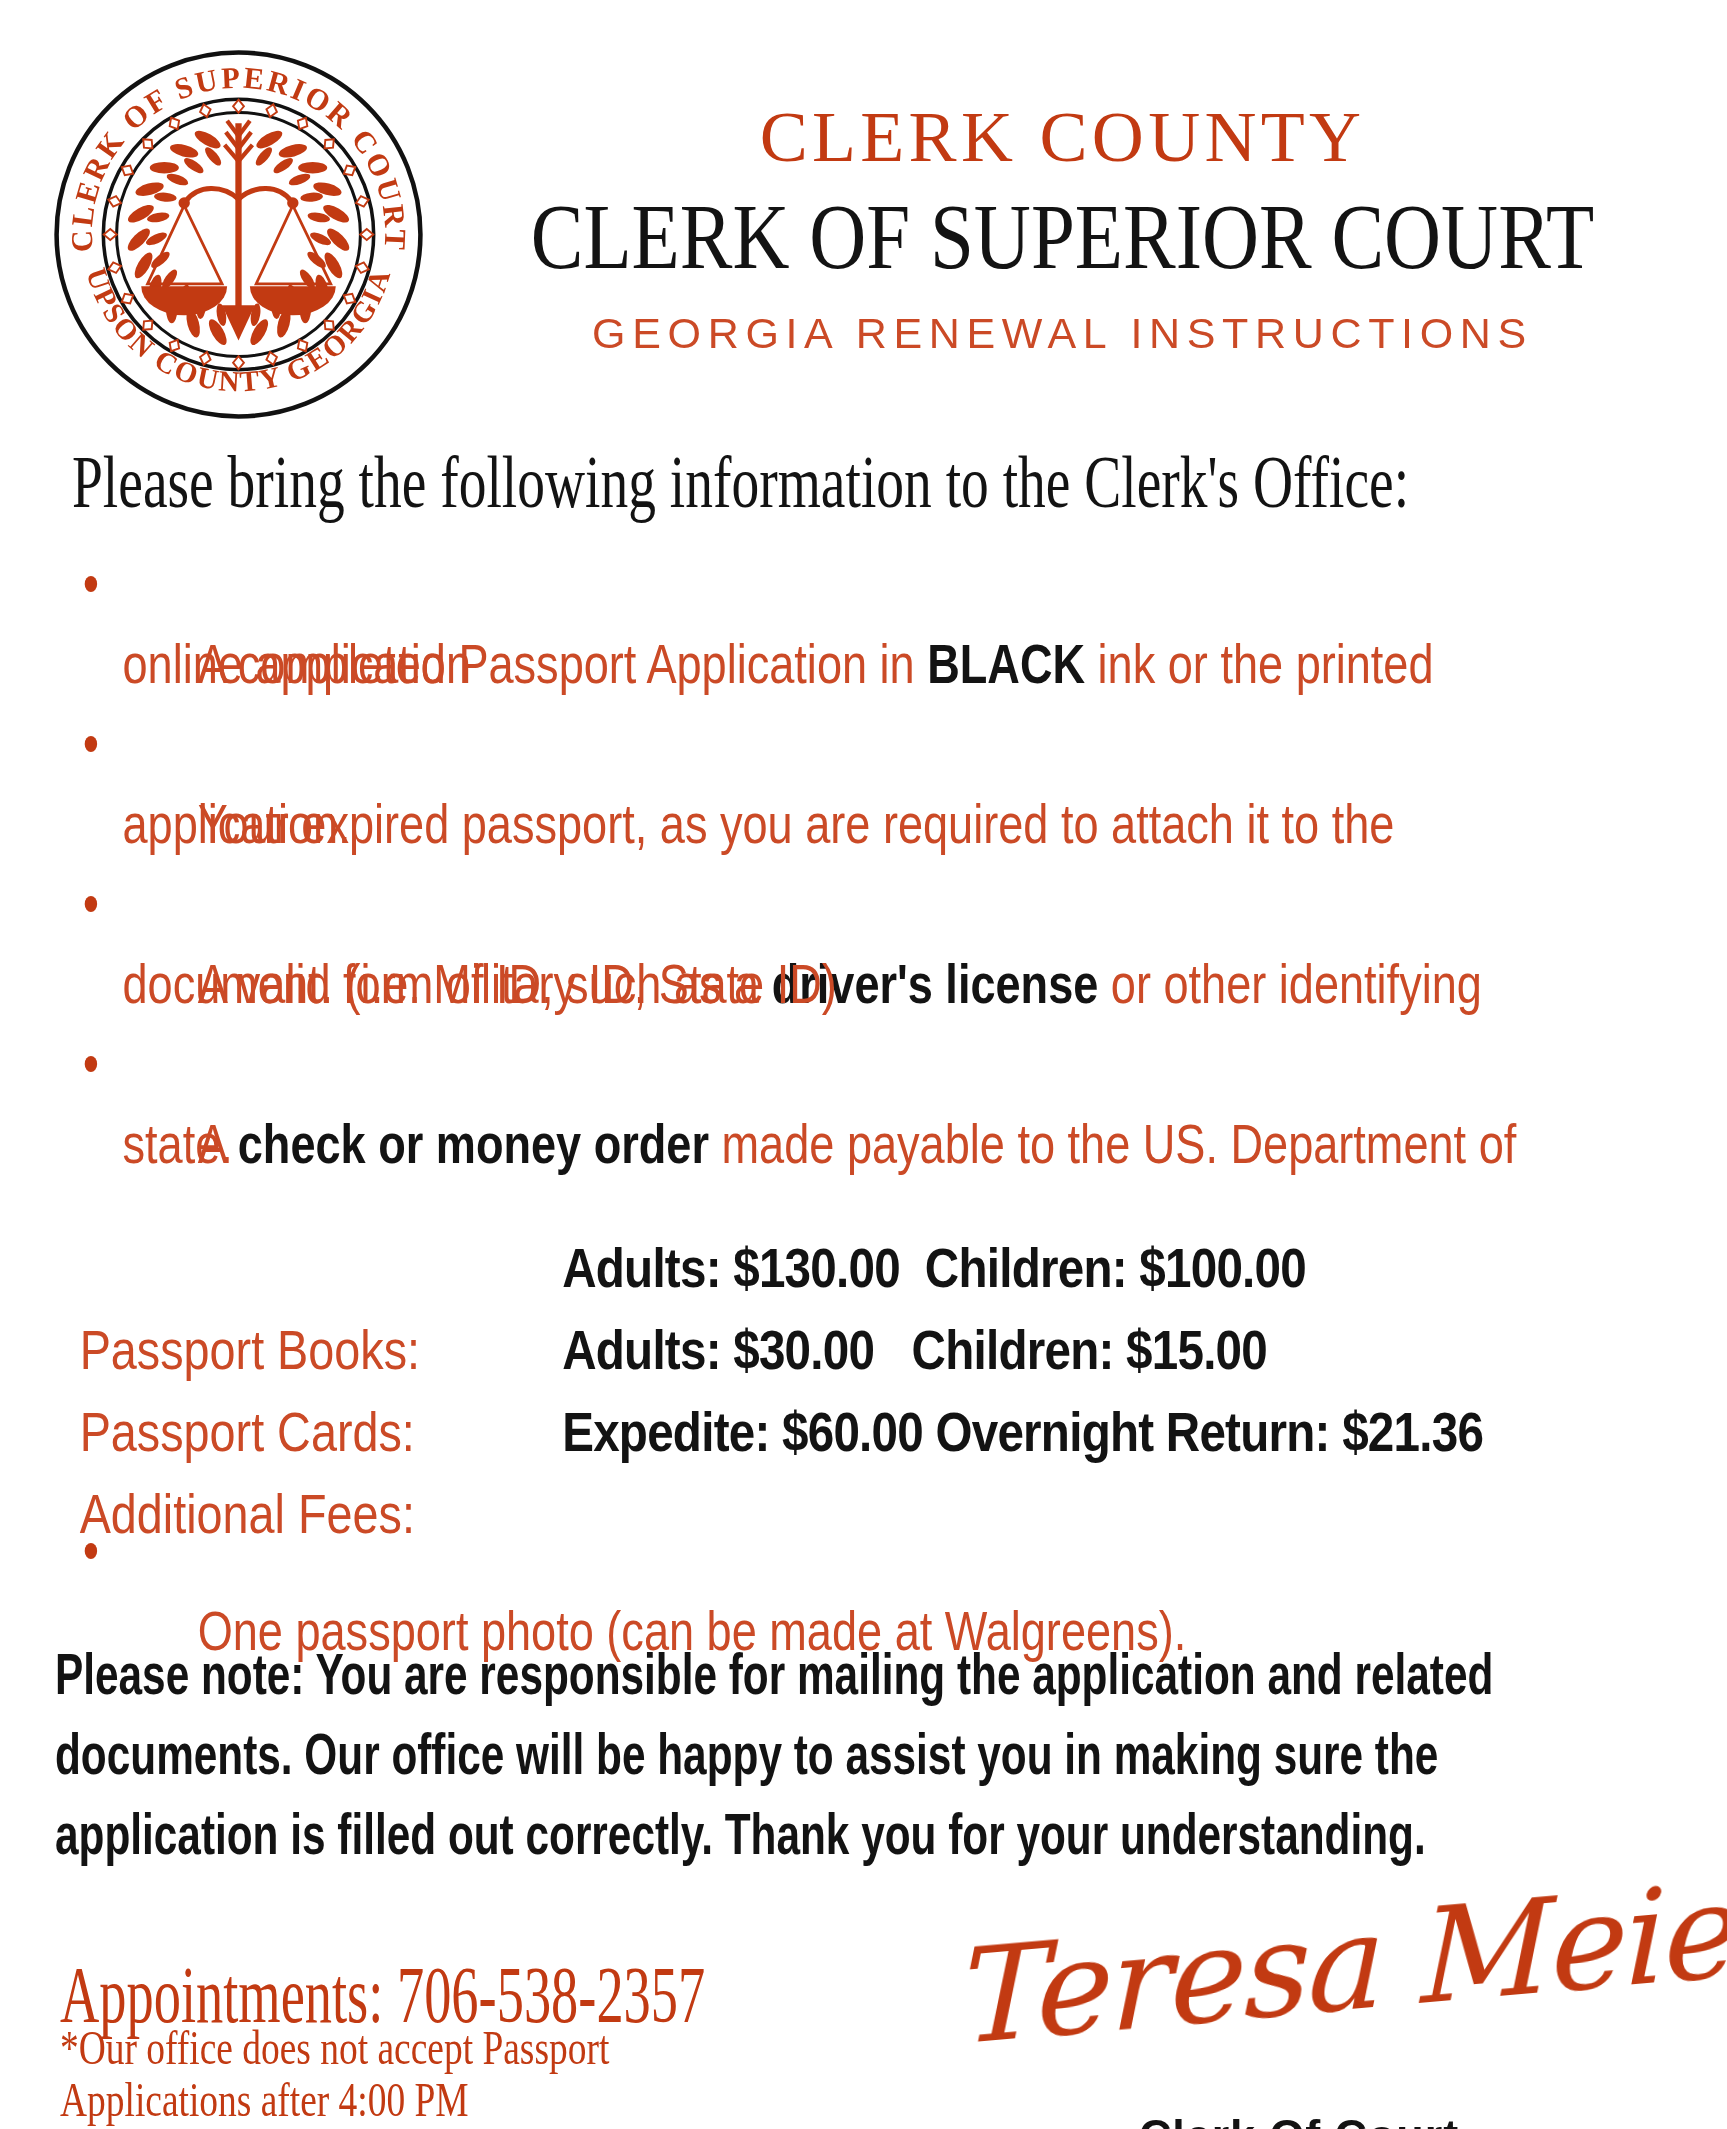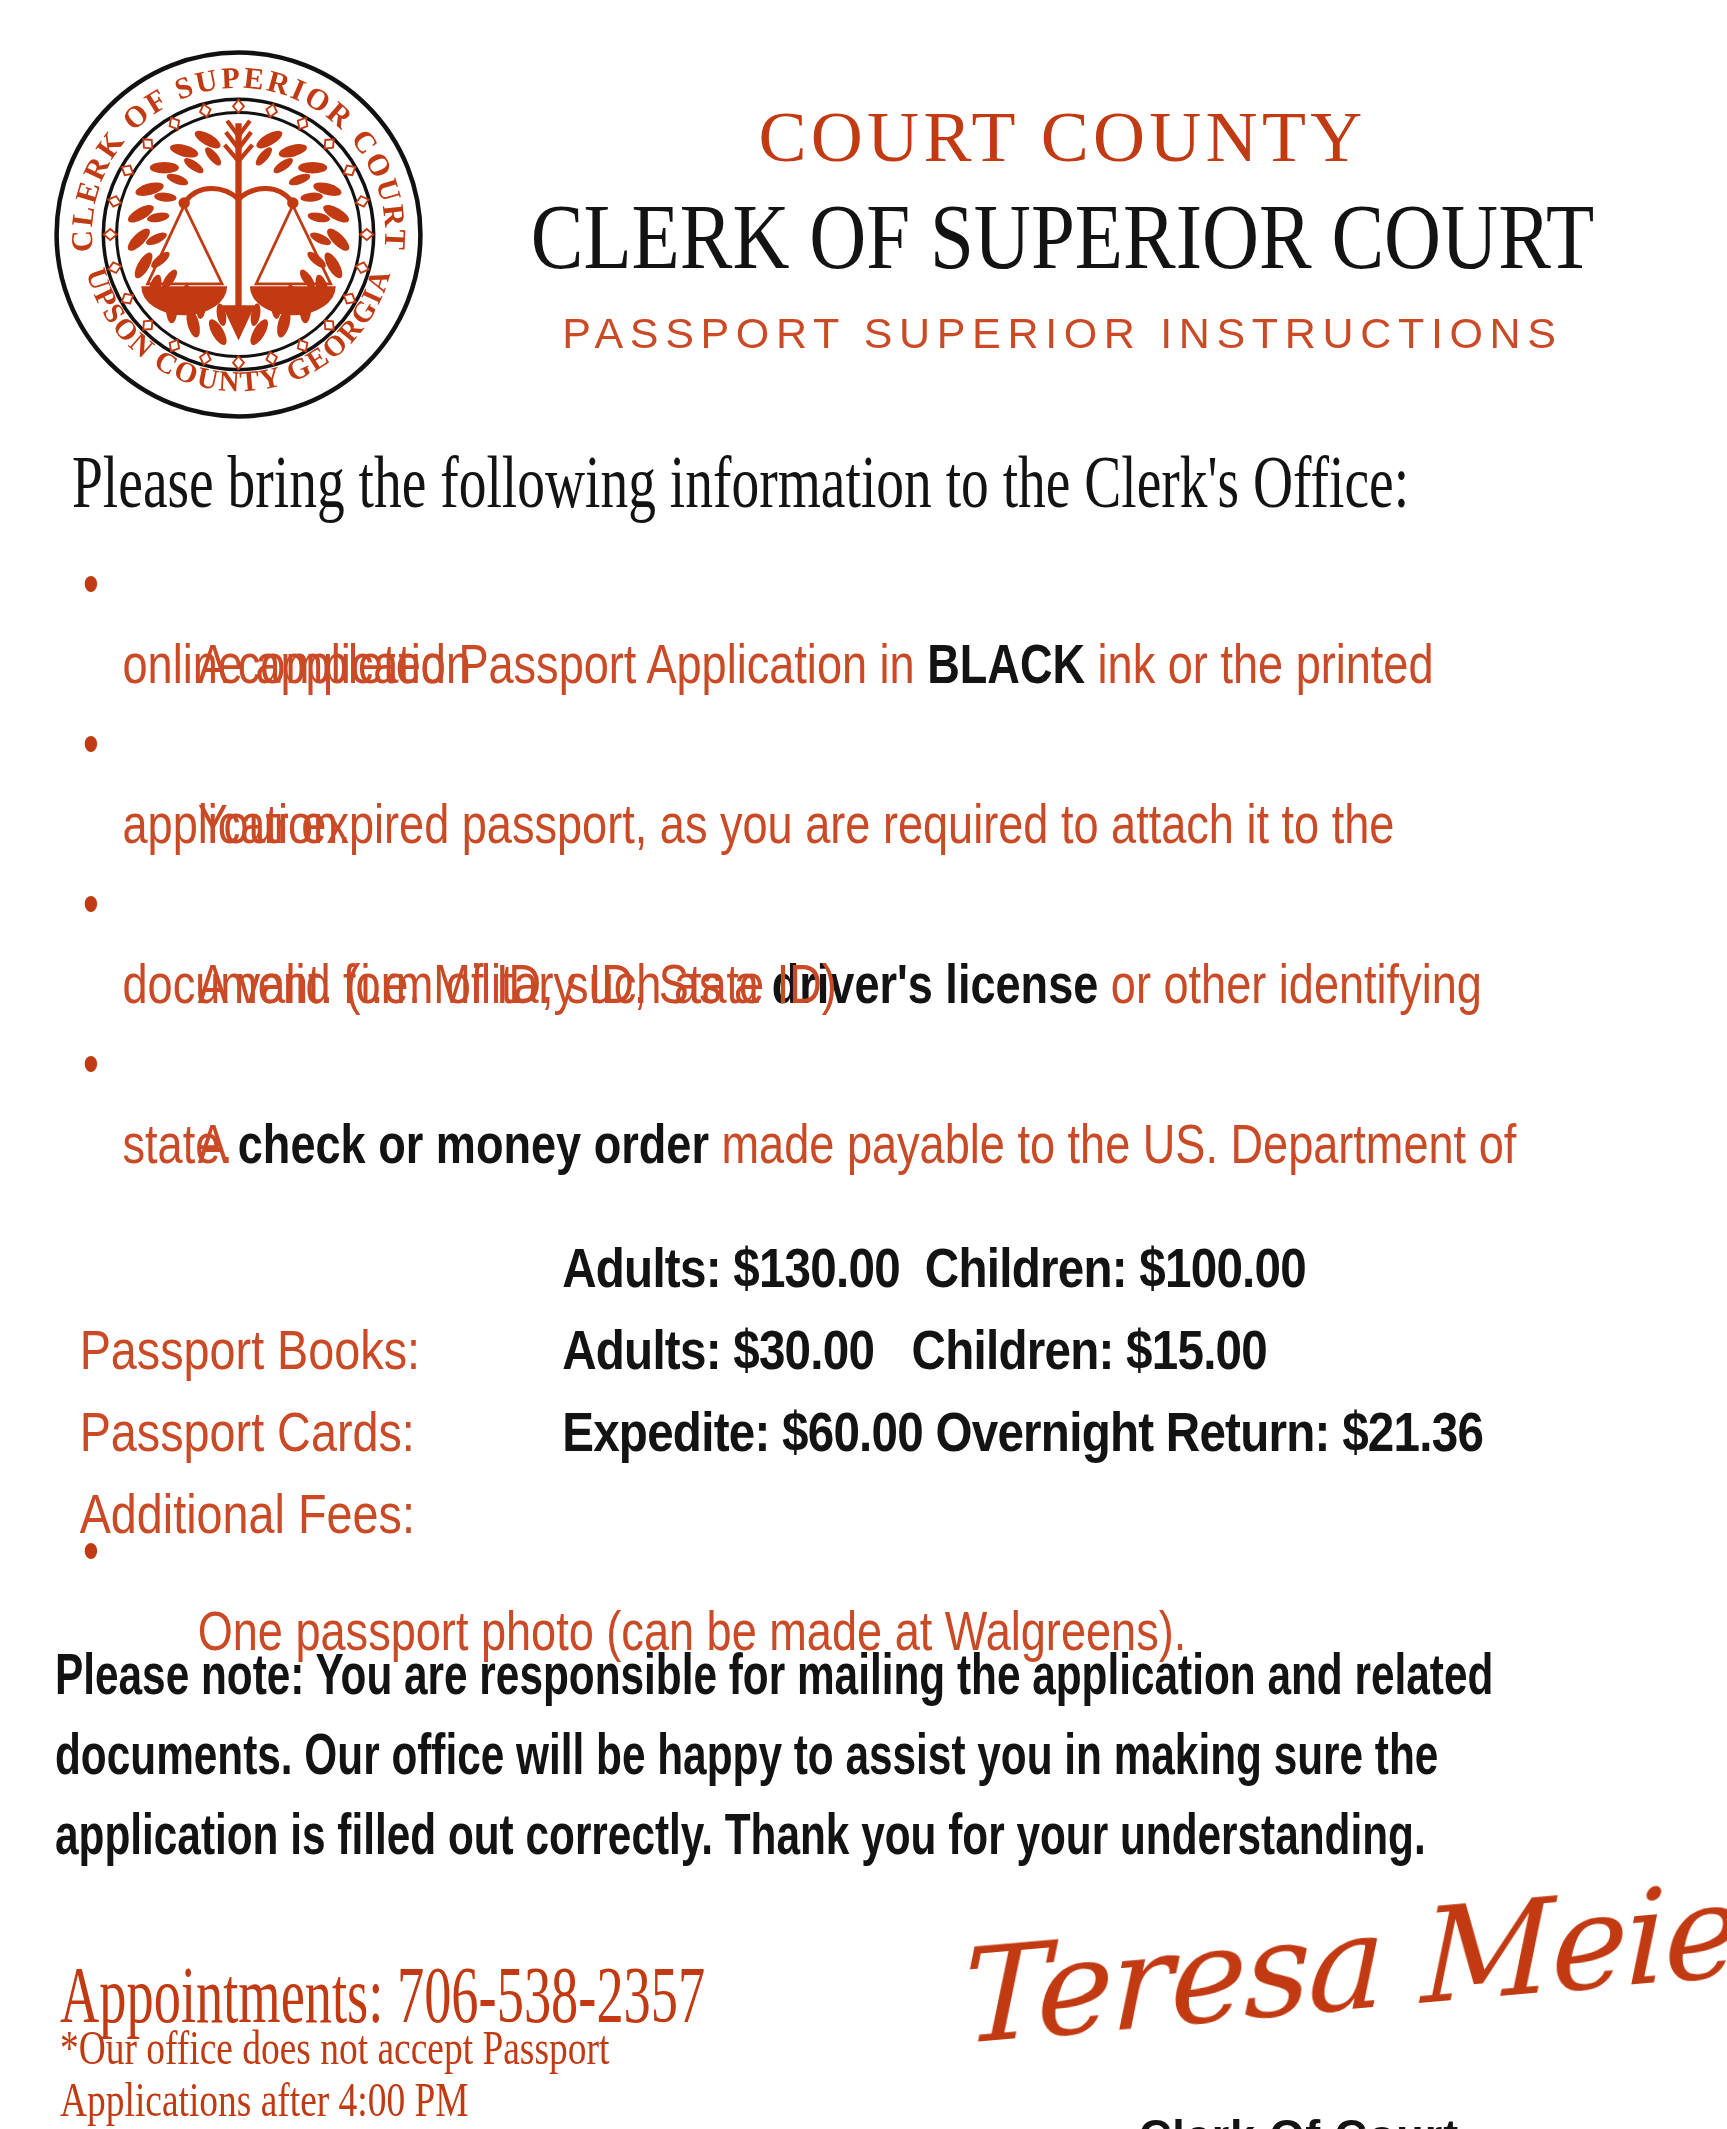--- a/index.html
+++ b/index.html
@@ -208,23 +208,23 @@
       <text font-family="Liberation Serif, serif" font-size="24" font-weight="bold" letter-spacing="2" fill="#C23A12">
         <textPath href="#arcTop" startOffset="50%" text-anchor="middle">CLERK OF SUPERIOR COURT</textPath>
       </text>
       <text font-family="Liberation Serif, serif" font-size="23" font-weight="bold" letter-spacing="1.5" fill="#C23A12">
         <textPath href="#arcBot" startOffset="50%" text-anchor="middle">UPSON COUNTY GEORGIA</textPath>
       </text>
     </svg>
   </div>
 
   <div class="hdr">
-    <div class="hdr-county">COURT COUNTY</div>
+    <div class="hdr-county">CLERK COUNTY</div>
     <div class="hdr-office">CLERK OF SUPERIOR COURT</div>
-    <div class="hdr-sub">PASSPORT SUPERIOR INSTRUCTIONS</div>
+    <div class="hdr-sub">GEORGIA RENEWAL INSTRUCTIONS</div>
   </div>
 
   <div class="intro">Please bring the following information to the Clerk's Office:</div>
 
   <div class="blist">
     <div class="bline">
       <span class="dot"></span><span><span>A completed Passport Application in </span><span class="b-bold">BLACK</span><span> ink or the printed</span></span>
     </div>
     <div class="bline cont"><span>online application</span></div>
     <div class="bline">

